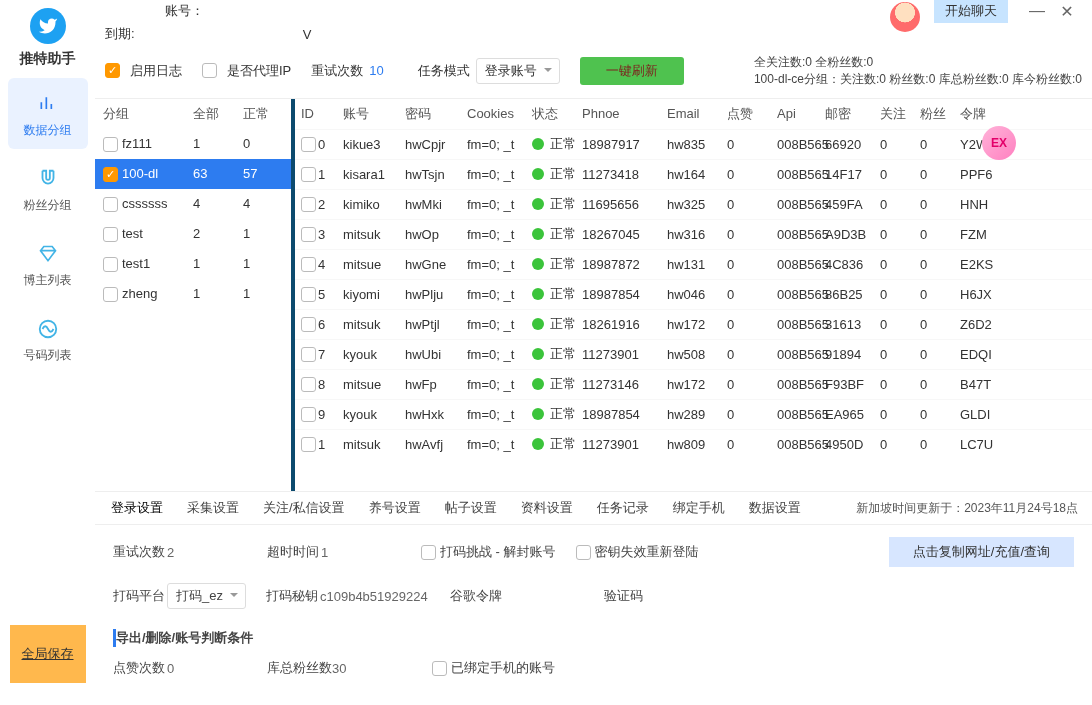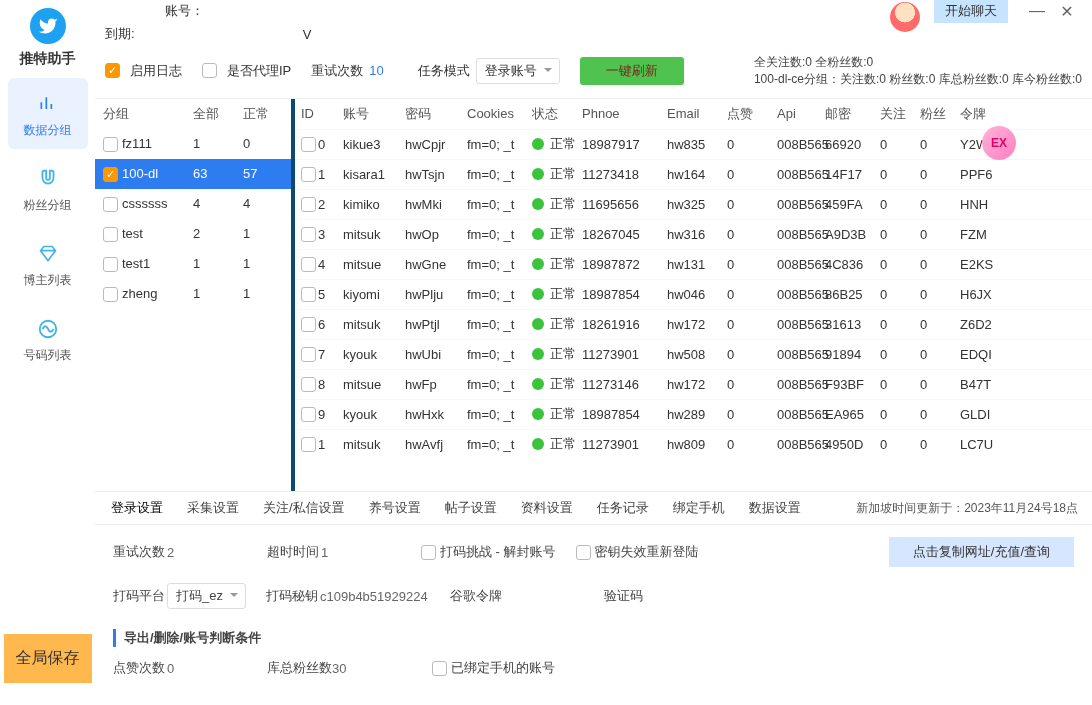--- a/index.html
+++ b/index.html
@@ -10,21 +10,21 @@
 .sidebar { width: 95px; background: #fff; display: flex; flex-direction: column; align-items: center; padding-top: 8px; }
 .logo { width: 36px; height: 36px; background: #1da1f2; border-radius: 50%; display: flex; align-items: center; justify-content: center; color: #fff; font-size: 20px; }
 .app-name { font-weight: bold; margin: 6px 2px 10px; font-size: 14px; }
 .nav-item { width: 80px; text-align: center; padding: 14px 0 10px; cursor: pointer; border-radius: 6px; margin-bottom: 4px; }
 .nav-item.active { background: #eaf2ff; }
 .nav-icon { width: 28px; height: 24px; margin: 0 auto 6px; display: flex; align-items: center; justify-content: center; }
 .nav-item.active .nav-icon svg { stroke: #2d7cf0; }
 .nav-icon svg { stroke: #42b4e6; fill: none; stroke-width: 2; }
 .nav-label { font-size: 12px; color: #555; }
 .nav-item.active .nav-label { color: #2d7cf0; }
-.global-save { margin-top: auto; margin-bottom: 22px; background: #ffb84d; color: #333; padding: 14px 12px; font-size: 16px; cursor: pointer; }
+.global-save { margin-top: auto; margin-bottom: 22px; background: #ffb84d; color: #333; padding: 20px 12px; font-size: 13px; cursor: pointer; text-decoration: underline; }
 
 .main { flex: 1; display: flex; flex-direction: column; min-width: 0; }
 
 .titlebar { height: 22px; display: flex; align-items: center; padding: 0 10px; }
 .titlebar .acct-lbl { margin-left: 60px; }
 .titlebar .spacer { flex: 1; }
 .titlebar .avatar { width: 30px; height: 30px; background: radial-gradient(circle at 50% 35%, #ffe0c0 40%, #ff6b6b 41%); border-radius: 50%; position: relative; top: 6px; }
 .titlebar .chat-btn { background: #c7e4ff; padding: 3px 11px; margin: 0 14px; cursor: pointer; }
 .win-btn { width: 30px; text-align: center; font-size: 16px; color: #666; cursor: pointer; }
 
@@ -68,21 +68,21 @@
 .tab { padding: 0 12px; cursor: pointer; color: #444; }
 .tab.active { color: #000; }
 .update-info { margin-left: auto; padding-right: 10px; font-size: 12px; color: #555; }
 
 .settings { padding: 12px 18px; font-size: 13px; color: #444; }
 .settings-row { display: flex; align-items: center; margin-bottom: 16px; gap: 0; }
 .settings-row .lbl { min-width: 54px; }
 .settings-row .val { min-width: 80px; color: #666; }
 .settings-row .gap { width: 20px; }
 .copy-btn { background: #d7e6ff; color: #333; padding: 6px 24px; cursor: pointer; margin-left: auto; }
-.section-title { border-left: 3px solid #2d7cf0; padding-left: 8px; font-weight: bold; margin: 20px 0 12px; }
+.section-title { border-left: 3px solid #2d7cf0; font-weight: bold; margin: 20px 0 12px; }
 .input-like { border: none; color: #666; width: 110px; overflow: hidden; white-space: nowrap; }
 
 </style>
 </head>
 <body>
 
 <div class="app">
   <div class="sidebar">
     <div class="logo">
       <svg width="20" height="20" viewBox="0 0 24 24">

